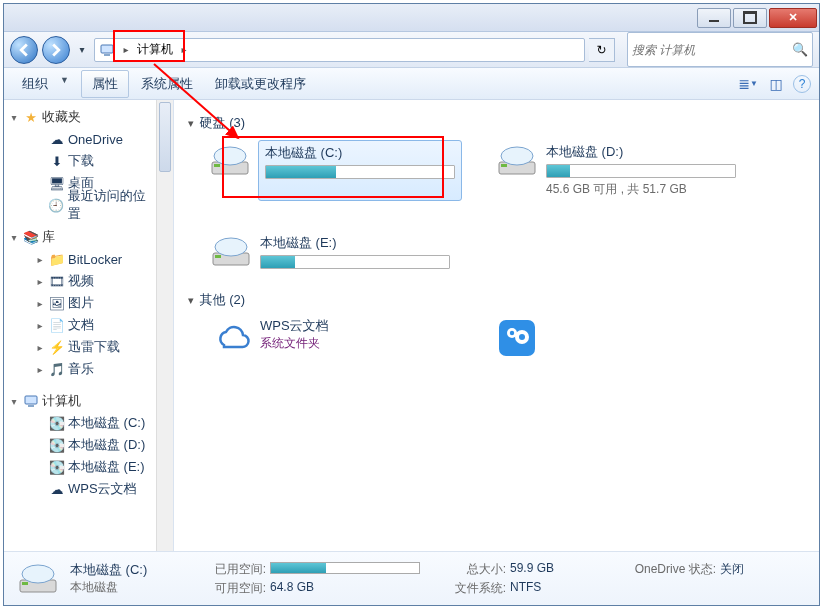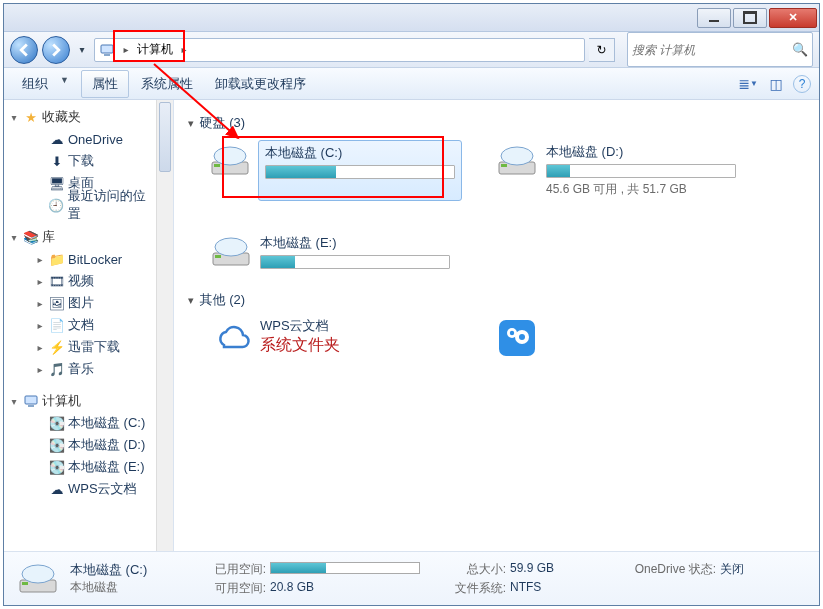--- a/index.html
+++ b/index.html
@@ -64,21 +64,21 @@
 .drive.selected .drive-info { background:linear-gradient(#ecf5ff,#d7ebff); border:1px solid #8ab8e8; border-radius:3px; padding:3px 6px;}
 .drive .dicon { width:42px; height:42px; display:flex; align-items:center; justify-content:center; font-size:30px;}
 .drive-info { flex:1; padding:3px 0;}
 .drive-name { color:#1e395b; font-size:13px;}
 .drive-bar { width:190px; height:14px; border:1px solid #b1b1b1; background:#fff; margin:3px 0; border-radius:1px; overflow:hidden;}
 .drive-fill { height:100%; background:linear-gradient(#5ec6d6,#2e9fb5);}
 .drive-free { font-size:12px; color:#6b6b6b;}
 .other-item { width:250px; display:flex; gap:8px; cursor:pointer;}
 .other-item .oicon { width:42px; height:42px; display:flex; align-items:center; justify-content:center; font-size:28px; color:#3a7fd0;}
 .other-info .oname { color:#1e395b; font-size:13px;}
-.other-info .odesc { color:#b91c1c; font-size:16px;}
+.other-info .odesc { color:#701a75; font-size:12px;}
 
 
 .details { height:54px; border-top:1px solid #d9e3f0; background:linear-gradient(#f8fbff,#eef4fc); display:flex; align-items:center; padding:4px 12px; font-size:12px; gap:10px;}
 .details .dicon { width:44px; height:44px; display:flex; align-items:center; justify-content:center; font-size:30px;}
 .details .dcol1 { width:120px;}
 .details .dname { color:#1e395b; font-size:13px;}
 .details .dtype { color:#6b6b6b;}
 .details .dgrid { display:grid; grid-template-columns:70px 170px 70px 100px 110px 80px; row-gap:2px; font-size:12px;}
 .details .lbl { color:#6b6b6b; text-align:right; padding-right:4px;}
 .details .val { color:#1e395b;}
@@ -360,21 +360,21 @@
       <div class="dtype">本地磁盘</div>
     </div>
     <div class="dgrid">
       <div class="lbl">已用空间:</div>
       <div class="val"><span class="miniBar"><span class="miniFill" id="miniFill" style="display: block; width: 37%;"></span></span></div>
       <div class="lbl">总大小:</div>
       <div class="val">59.9 GB</div>
       <div class="lbl">OneDrive 状态:</div>
       <div class="val">关闭</div>
       <div class="lbl">可用空间:</div>
-      <div class="val">20.8 GB</div>
+      <div class="val">64.8 GB</div>
       <div class="lbl">文件系统:</div>
       <div class="val">NTFS</div>
       <div></div>
         <div></div>
     </div>
   </div>
 
 </div>
 
 <div class="annot-box" style="left:113px; top:30px; width:72px; height:32px;"></div>

